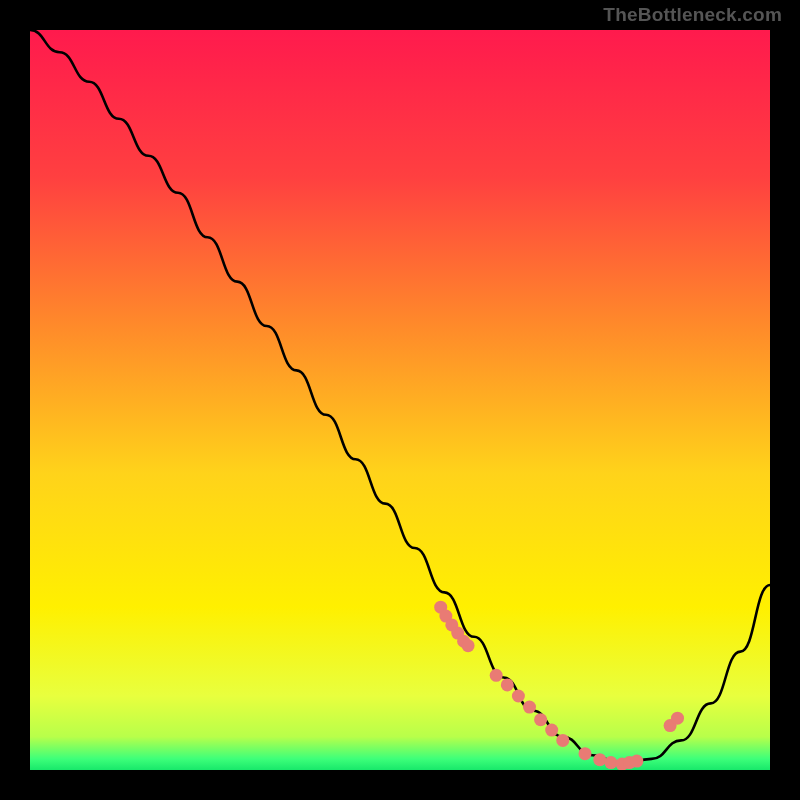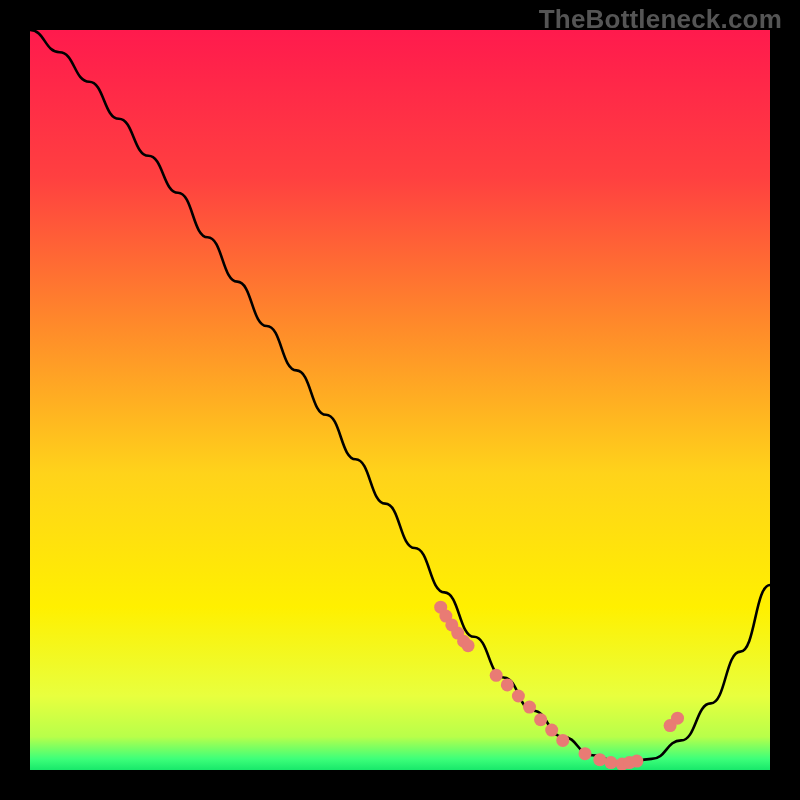--- a/index.html
+++ b/index.html
@@ -14,21 +14,21 @@
     position: relative;
     width: 800px;
     height: 800px;
     background: #000000;
   }
   .watermark {
     position: absolute;
     top: 4px;
     right: 18px;
     font-family: Arial, Helvetica, sans-serif;
-    font-size: 26px;
+    font-size: 19px;
     font-weight: 600;
     color: #555555;
     letter-spacing: 0.2px;
     z-index: 5;
   }
   .plot-frame {
     position: absolute;
     left: 30px;
     top: 30px;
     width: 740px;

